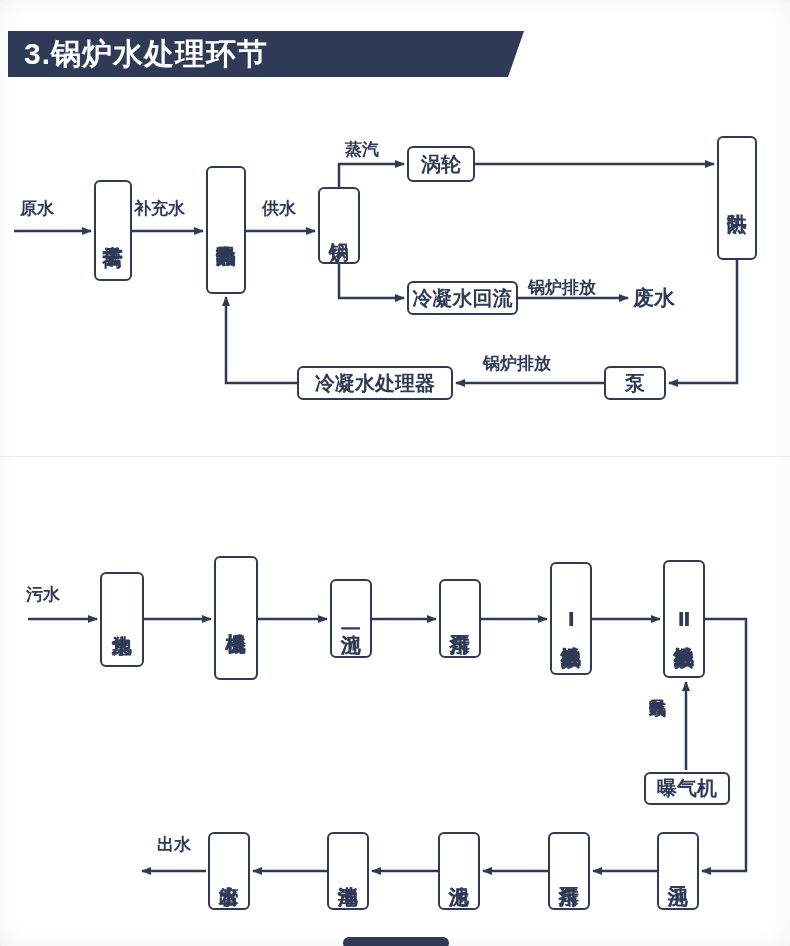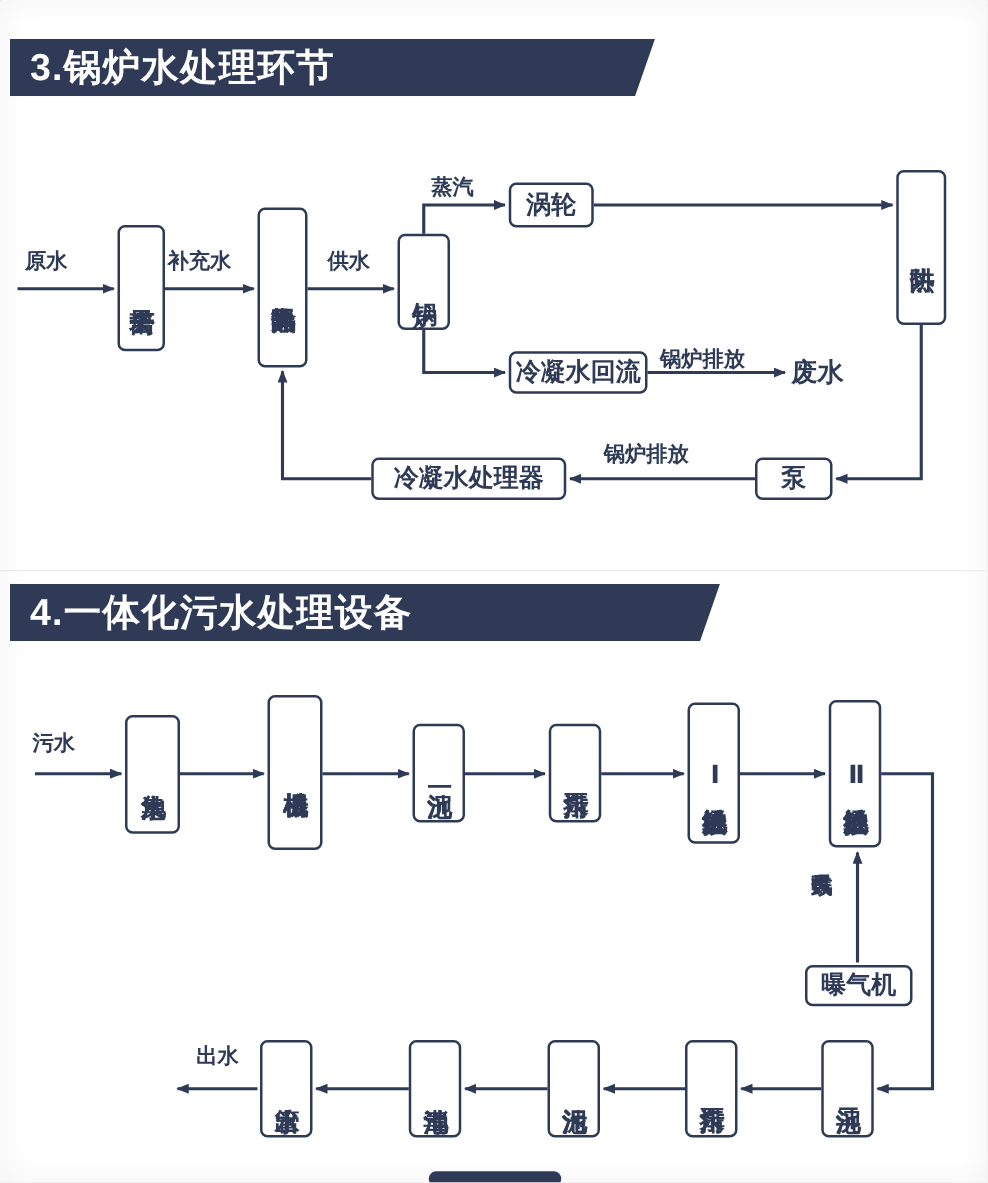--- a/index.html
+++ b/index.html
@@ -99,23 +99,20 @@
       <path d="M438 871 L372 871" marker-end="url(#ah)"></path>
       <path d="M327 871 L253 871" marker-end="url(#ah)"></path>
       <path d="M206 871 L142 871" marker-end="url(#ah)"></path>
     </g>
   </svg>
 
   <div class="banner banner1">
     <span>3.锅炉水处理环节</span>
   </div>
   <div class="divider"></div>
-  <div class="banner banner2">
-    <span>4.一体化污水处理设备</span>
-  </div>
 
   <div class="node v" style="left:94px;top:180px;width:38px;height:101px">去离子塔</div>
   <div class="node v" style="left:206px;top:166px;width:40px;height:128px">热力除氧器</div>
   <div class="node v" style="left:318px;top:187px;width:42px;height:77px">锅炉</div>
   <div class="node" style="left:407px;top:146px;width:68px;height:36px">涡轮</div>
   <div class="node v" style="left:717px;top:136px;width:40px;height:124px">热阱</div>
   <div class="node" style="left:407px;top:281px;width:111px;height:34px">冷凝水回流</div>
   <div class="node" style="left:604px;top:366px;width:62px;height:34px">泵</div>
   <div class="node" style="left:297px;top:366px;width:156px;height:34px">冷凝水处理器</div>
 

